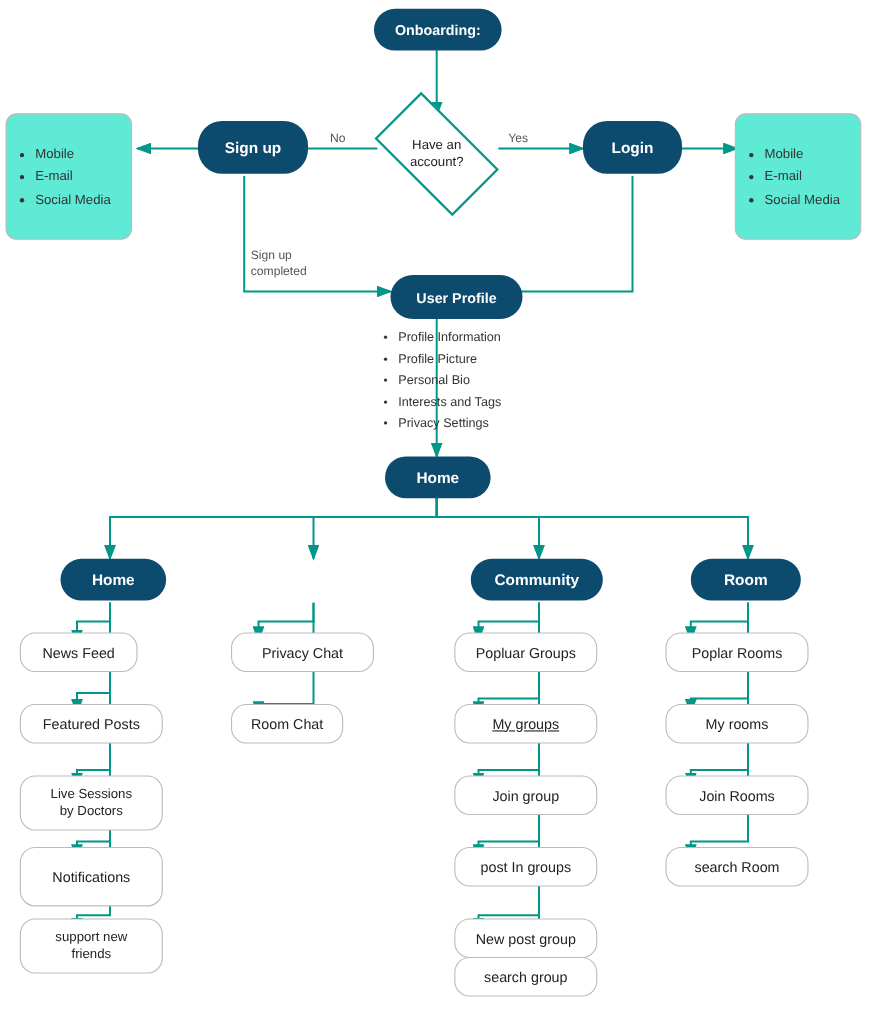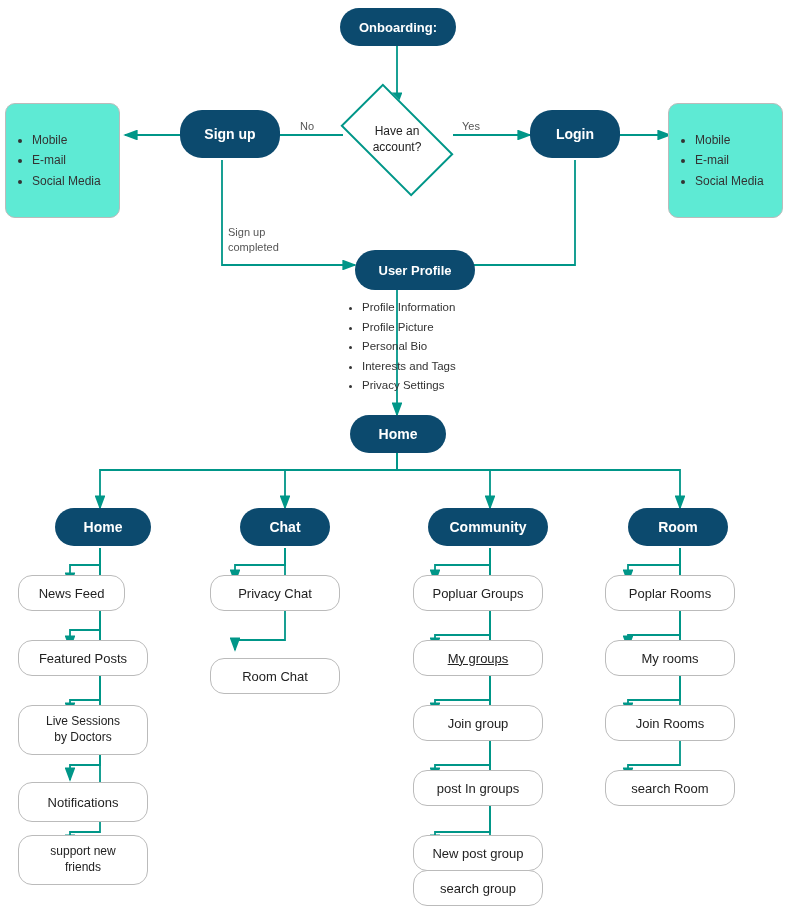--- a/index.html
+++ b/index.html
@@ -237,54 +237,51 @@
   </div>
 
   <div class="node-dark" style="left:350px; top:415px; width:96px; height:38px; font-size:14px;">
     <span>Home</span>
   </div>
 
   <div class="node-dark" style="left:55px; top:508px; width:96px; height:38px; font-size:14px;">
     <span>Home</span>
   </div>
 
-  <div class="node-dark" style="left:240px; top:508px; width:90px; height:38px; font-size:14px;">
-    <span>Chat</span>
-  </div>
 
   <div class="node-dark" style="left:428px; top:508px; width:120px; height:38px; font-size:14px;">
     <span>Community</span>
   </div>
 
   <div class="node-dark" style="left:628px; top:508px; width:100px; height:38px; font-size:14px;">
     <span>Room</span>
   </div>
 
   <div class="node-light" style="left:18px; top:575px; width:107px; height:36px;">
     <span>News Feed</span>
   </div>
   <div class="node-light" style="left:18px; top:640px; width:130px; height:36px;">
     <span>Featured Posts</span>
   </div>
   <div class="node-light" style="left:18px; top:705px; width:130px; height:50px; text-align:center; line-height:1.3; font-size:12px; padding:6px 8px;">
     <span style="white-space:pre-line;">Live Sessions
 by Doctors</span>
   </div>
-  <div class="node-light" style="left:18px; top:770px; width:130px; height:40px;margin-top:12px;">
+  <div class="node-light" style="left:18px; top:770px; width:130px; height:54px;">
     <span>Notifications</span>
   </div>
   <div class="node-light" style="left:18px; top:835px; width:130px; height:50px; text-align:center; line-height:1.3; font-size:12px; padding:6px 8px;">
     <span style="white-space:pre-line;">support new
 friends</span>
   </div>
 
   <div class="node-light" style="left:210px; top:575px; width:130px; height:36px;">
     <span>Privacy Chat</span>
   </div>
-  <div class="node-light" style="left:210px; top:640px; width:130px; height:36px;margin-top:18px;">
+  <div class="node-light" style="left:210px; top:640px; width:102px; height:36px;">
     <span>Room Chat</span>
   </div>
 
   <div class="node-light" style="left:413px; top:575px; width:130px; height:36px;">
     <span>Popluar Groups</span>
   </div>
   <div class="node-light" style="left:413px; top:640px; width:130px; height:36px;text-decoration:underline;">
     <span>My groups</span>
   </div>
   <div class="node-light" style="left:413px; top:705px; width:130px; height:36px;">

